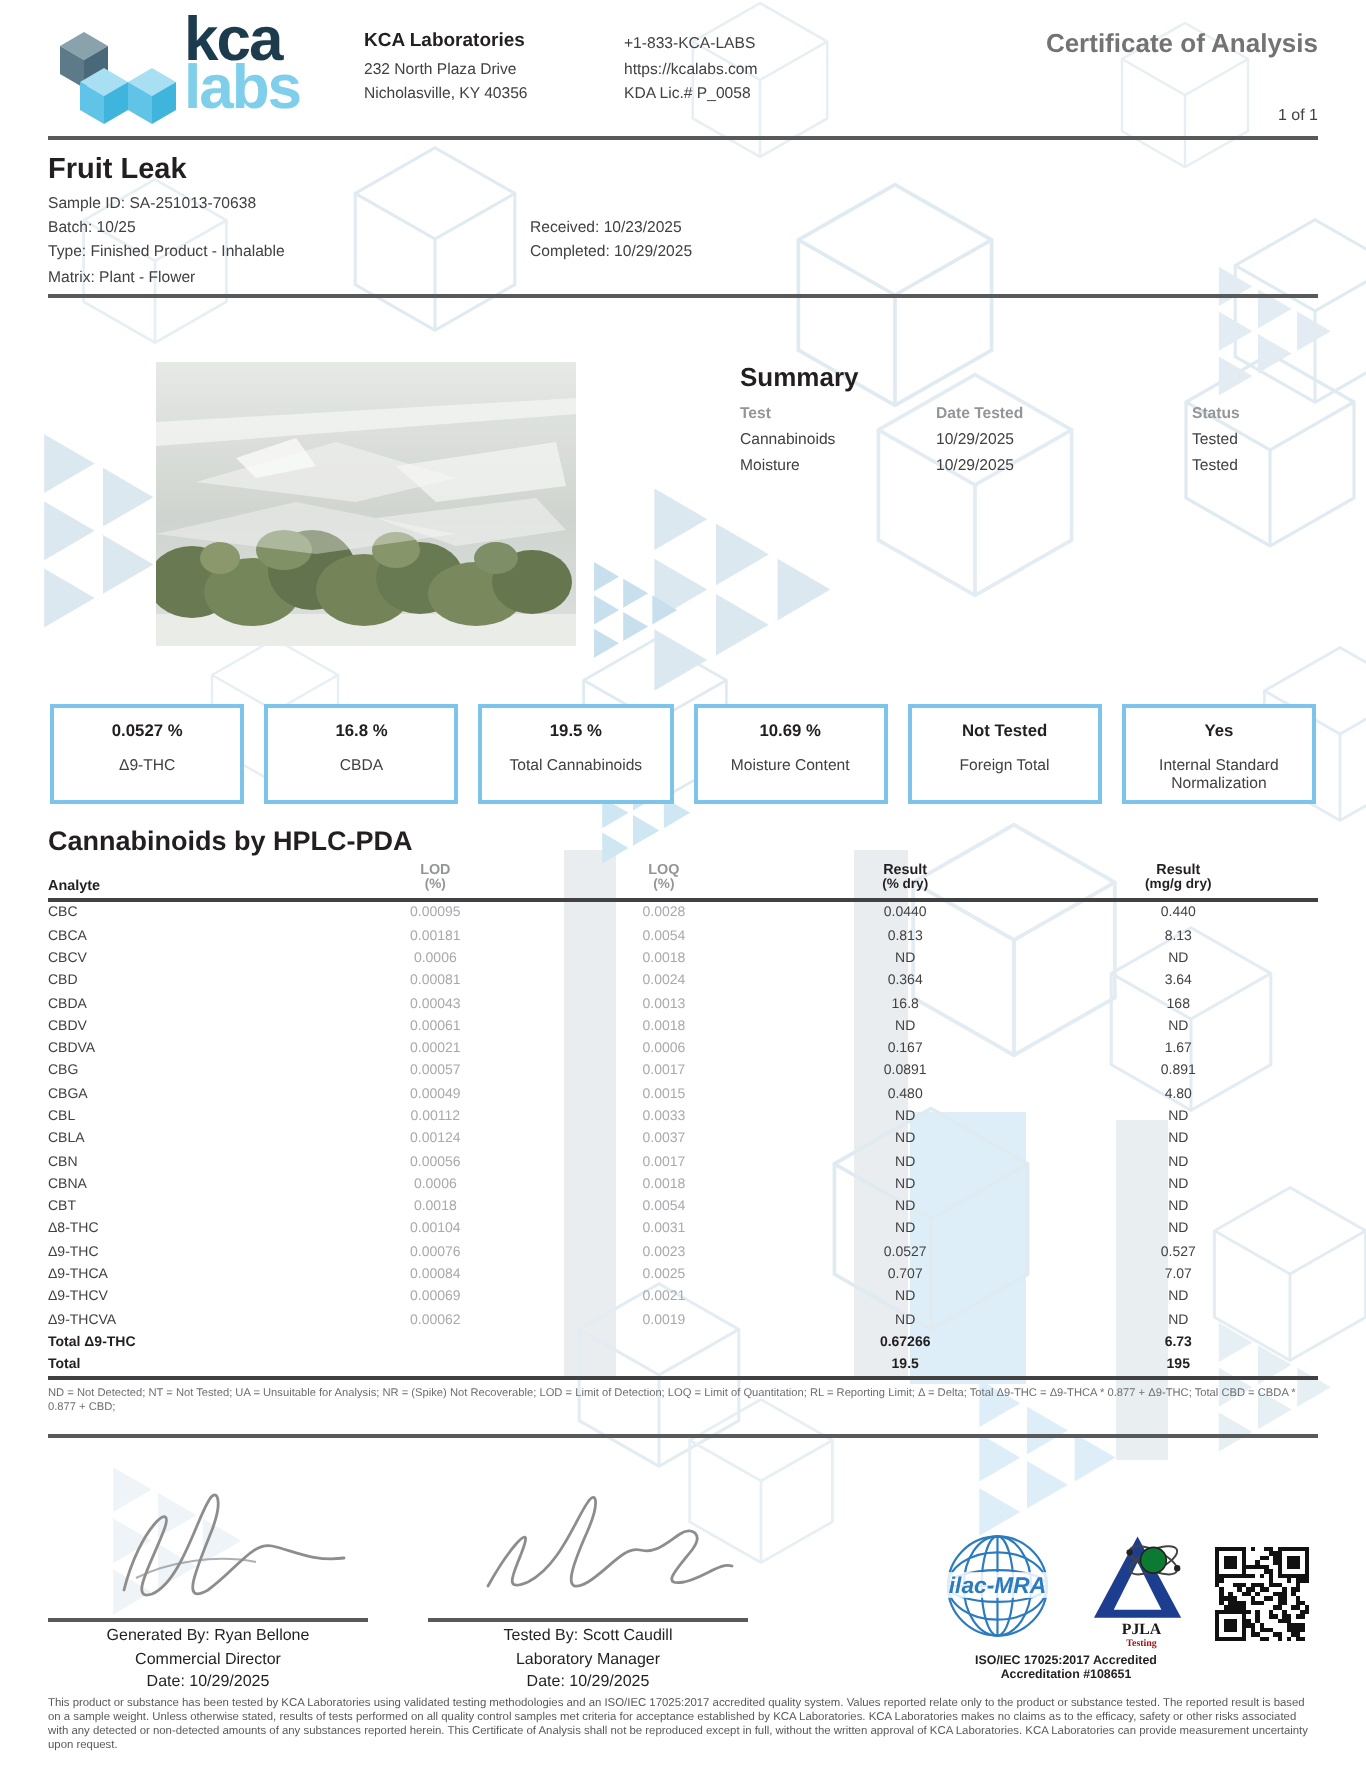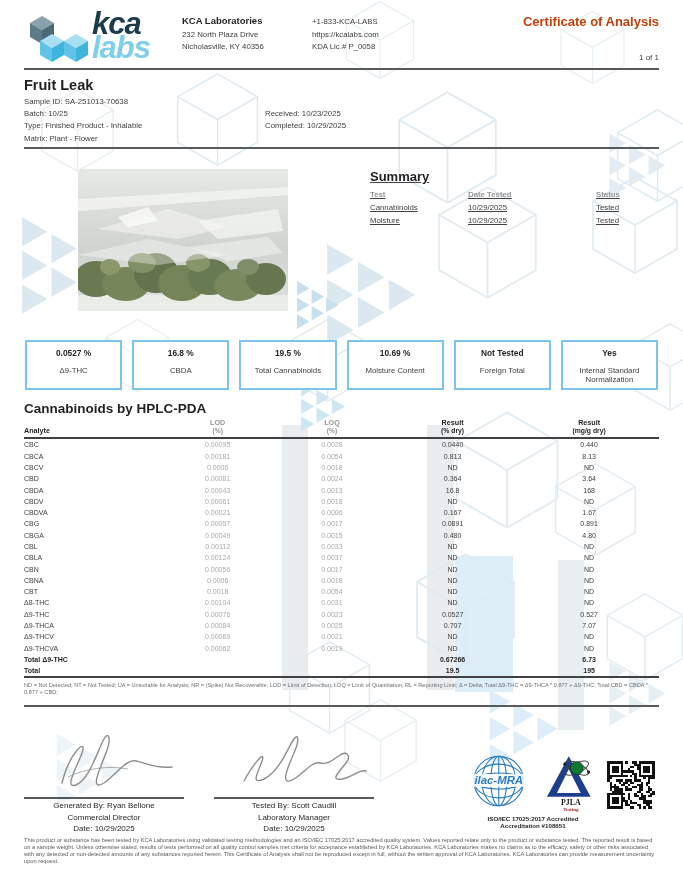--- a/index.html
+++ b/index.html
@@ -3,45 +3,45 @@
 <meta charset="utf-8">
 <style>
   * { margin:0; padding:0; box-sizing:border-box; }
   html,body { width:683px; background:#fff; }
   body { height:886px; font-family:"Liberation Sans", sans-serif; color:#414042; position:relative; overflow:hidden; }
   #watermark { position:absolute; inset:0; z-index:0; pointer-events:none; }
   #page { position:relative; z-index:1; padding:8px 24px 0 24px; }
 
   
   .header { display:flex; align-items:flex-start; }
-  .logo { display:flex; align-items:center; width:158px;font-style:italic; }
+  .logo { display:flex; width:158px; }
   .logo-text { margin-left:4px; line-height:24px; font-weight:bold; letter-spacing:-1px; }
   .logo-kca { font-size:31px; color:#1c3b4d; }
   .logo-labs { font-size:31px; color:#7fcfeb; }
   .co-block { width:122px; margin-top:7px; }
   .co-name { font-size:9.5px; font-weight:bold; color:#231f20; margin-bottom:3px; }
   .co-line { font-size:7.8px; line-height:12px; }
   .contact-block { margin-left:8px; margin-top:8px; }
   .contact-block .co-line { line-height:12.5px; }
   .title-block { margin-left:auto; text-align:right; margin-top:6px; }
-  .doc-title { font-size:13px; font-weight:bold; color:#c2410c; }
+  .doc-title { font-size:13px; font-weight:bold; color:#737373; }
   .page-num { font-size:8px; margin-top:24px; }
   .rule { height:2px; background:#58595b; border:0; }
   .rule-head { margin-top:4px; }
 
   
   .sample-name { font-size:14.5px; font-weight:bold; color:#231f20; margin:7px 0 3px 0; }
   .sample-cols { display:flex; }
   .sample-left { width:241px; }
   .sample-left div, .sample-right div { font-size:7.8px; line-height:12.2px; }
   .sample-right { padding-top:12.2px; }
   .rule-sample { margin-top:2px; }
 
   
-  .main-row { display:flex; margin-top:20px;text-decoration:underline; }
+  .main-row { display:flex; margin-top:32px; }
   .photo { margin-left:54px; width:210px; height:142px; }
   .summary { margin-left:82px; flex:1; }
   .summary-title { font-size:13px; font-weight:bold; color:#231f20; margin-bottom:4px; }
   .sum-head, .sum-row { display:flex; font-size:7.8px; line-height:13px; }
   .sum-head span { color:#939598; font-weight:bold; }
   .sum-c0 { width:98px; } .sum-c1 { width:128px; } .sum-c2 { flex:1; }
 
   
   .boxes { display:flex; gap:10px; margin:29px 1px 0 1px; }
   .rbox { flex:1; border:2px solid #7cc4ea; background:#fff; text-align:center; min-height:50px; padding:6px 2px 4px 2px; }

